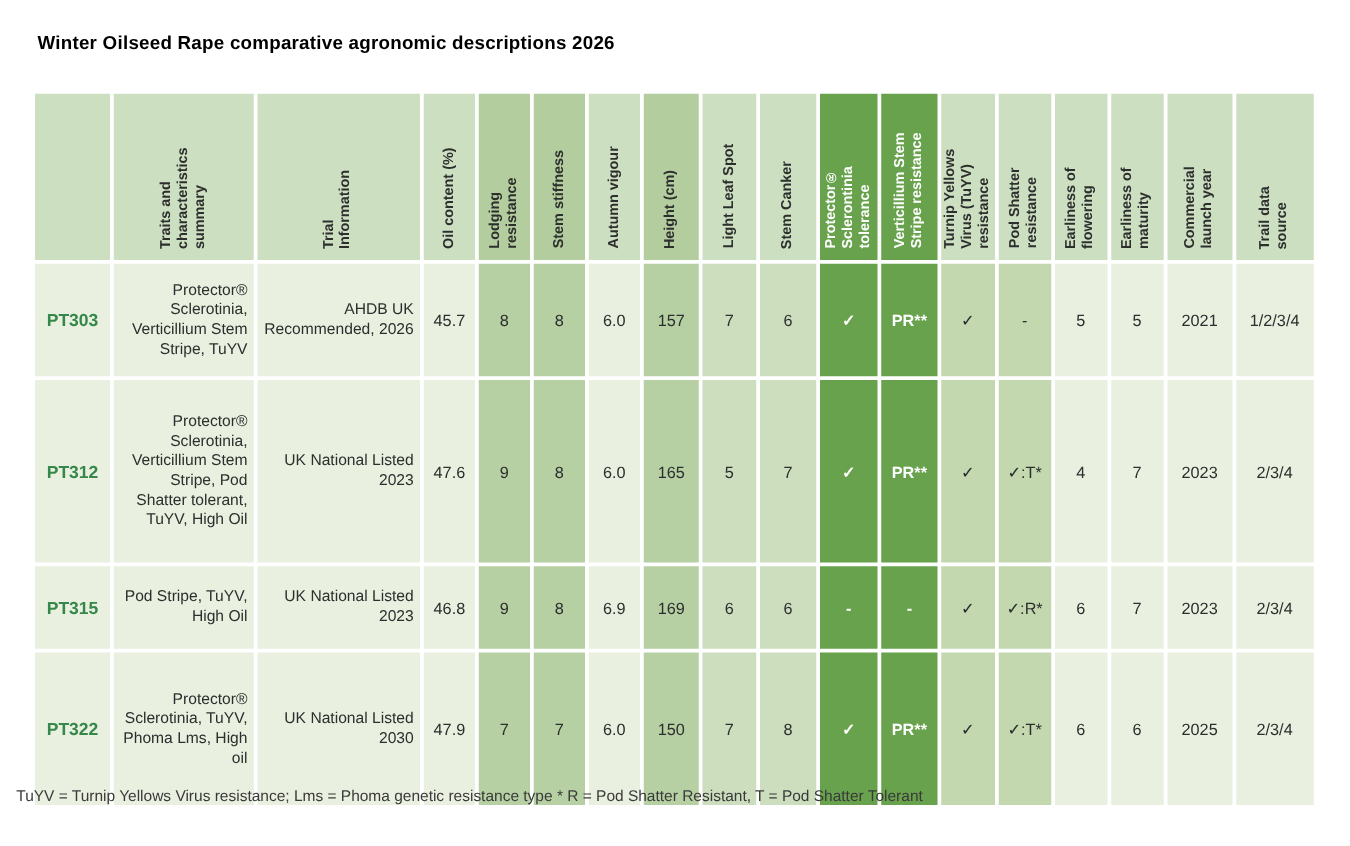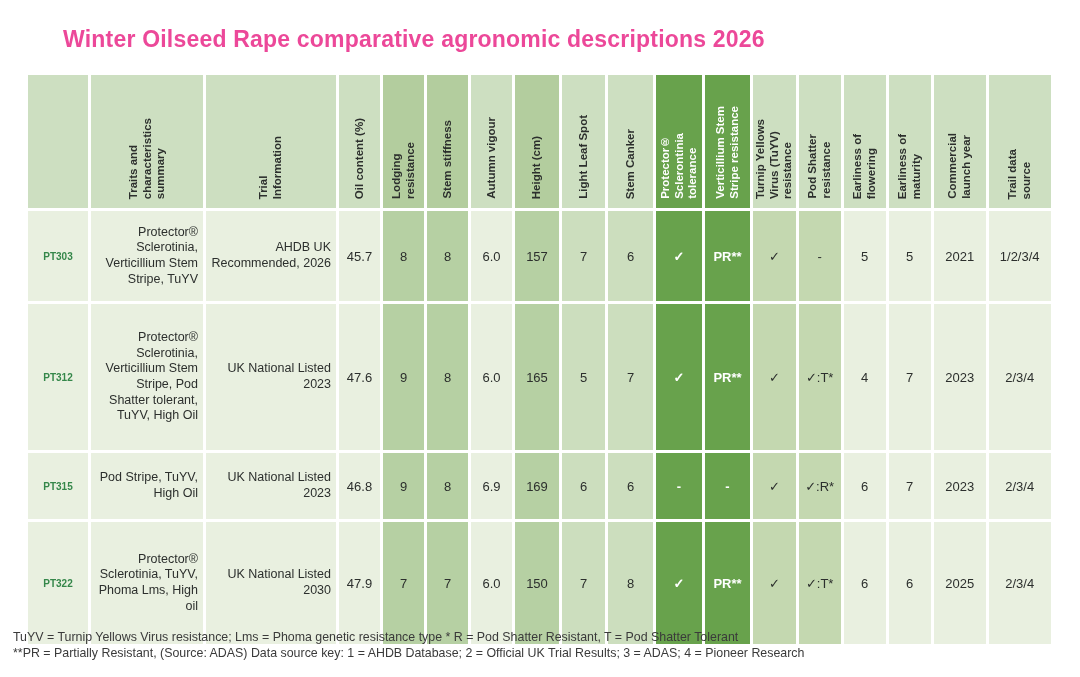--- a/index.html
+++ b/index.html
@@ -1,18 +1,18 @@
 <!DOCTYPE html>
 <html><head>
 <meta charset="utf-8">
 <style>
   html,body{margin:0;padding:0;background:#ffffff;}
   body{width:1080px;height:677px;position:relative;font-family:"Liberation Sans",sans-serif;overflow:hidden;}
 
-  .title{position:absolute;left:30px;top:26px;font-size:23px;font-weight:bold;color:#ec4899;letter-spacing:.2px;margin-left:33px;}
+  .title{position:absolute;left:30px;top:26px;font-size:15px;font-weight:bold;color:#000000;letter-spacing:.2px;}
 
   table.agro{position:absolute;left:25px;top:72px;border-collapse:separate;border-spacing:3px;table-layout:fixed;}
 
   
   col.c-variety{width:60px}col.c-traits{width:112px}col.c-trial{width:130px}
   col.c-sm{width:41px}col.c-height{width:44px}col.c-lls{width:43px}col.c-canker{width:45px}
   col.c-prot{width:46px}col.c-vert{width:45px}col.c-t{width:42px}
   col.c-launch{width:52px}col.c-trail{width:62px}
 
   th{height:124px;vertical-align:bottom;padding:0 1px 9px 1px;font-weight:bold;}
@@ -25,21 +25,21 @@
   .tone-dark{background:#68a24c}
   .tone-dark .hdr{color:#fff}
   td.tone-dark{color:#fff;font-weight:bold}
   td.tone-vlight{background:#e9f0e0}
   td.tone-med{background:#b6d0a3}
   td.tone-medlight{background:#ccdebe}
   td.tone-med2{background:#c4d8b0}
 
   td{text-align:center;vertical-align:middle;font-size:13px;color:#2c2f2d;padding:4px 5px;}
   td.txt{font-size:12.5px;line-height:1.25;text-align:right;}
-  td.variety{color:#35874a;font-weight:bold;font-size:10px;}
+  td.variety{color:#35874a;font-weight:bold;font-size:14px;}
 
   tr.r0 td{height:82px}
   tr.r1 td{height:138px}
   tr.r2 td{height:58px}
   tr.r3 td{height:114px}
 
   .footnotes{position:absolute;left:13px;top:629px;font-size:12.4px;color:#3a3a3a;line-height:1.3;}
 </style>
 </head>
 <body>
@@ -218,14 +218,13 @@
       <td class="tone-vlight">6</td>
       <td class="tone-vlight">6</td>
       <td class="tone-vlight">2025</td>
       <td class="tone-vlight">2/3/4</td>
     </tr>
   </tbody>
 </table>
 
 <div class="footnotes">
   <div>TuYV = Turnip Yellows Virus resistance; Lms = Phoma genetic resistance type * R = Pod Shatter Resistant, T = Pod Shatter Tolerant</div>
-  <div>**PR = Partially Resistant, (Source: ADAS) Data source key: 1 = AHDB Database; 2 = Official UK Trial Results; 3 = ADAS; 4 = Pioneer Research</div>
 </div>
 
 </body></html>

